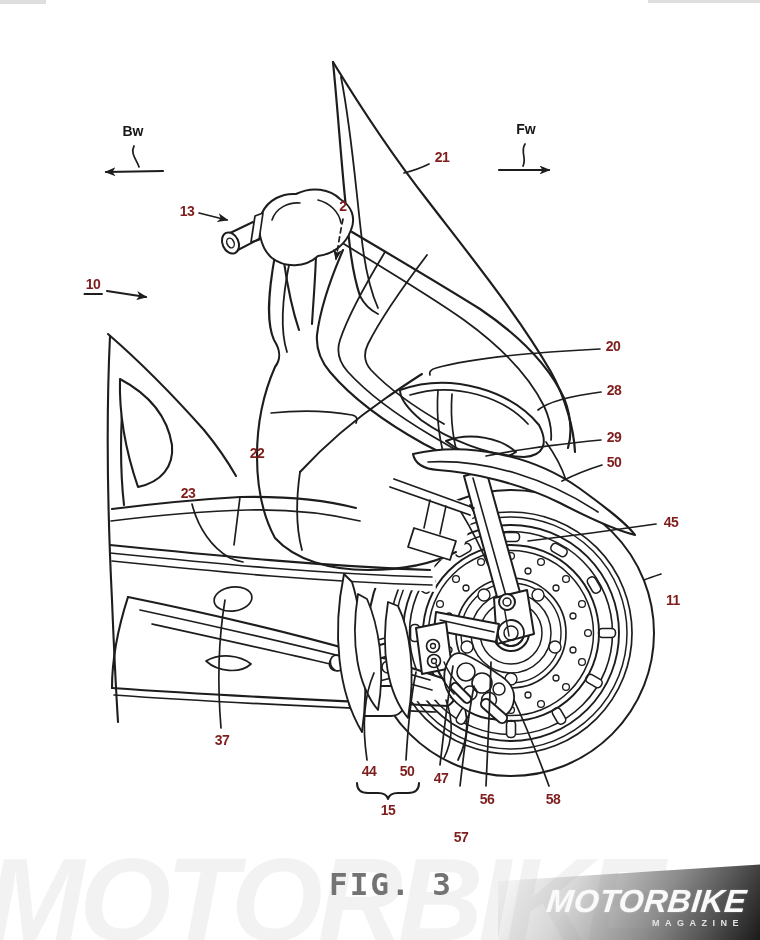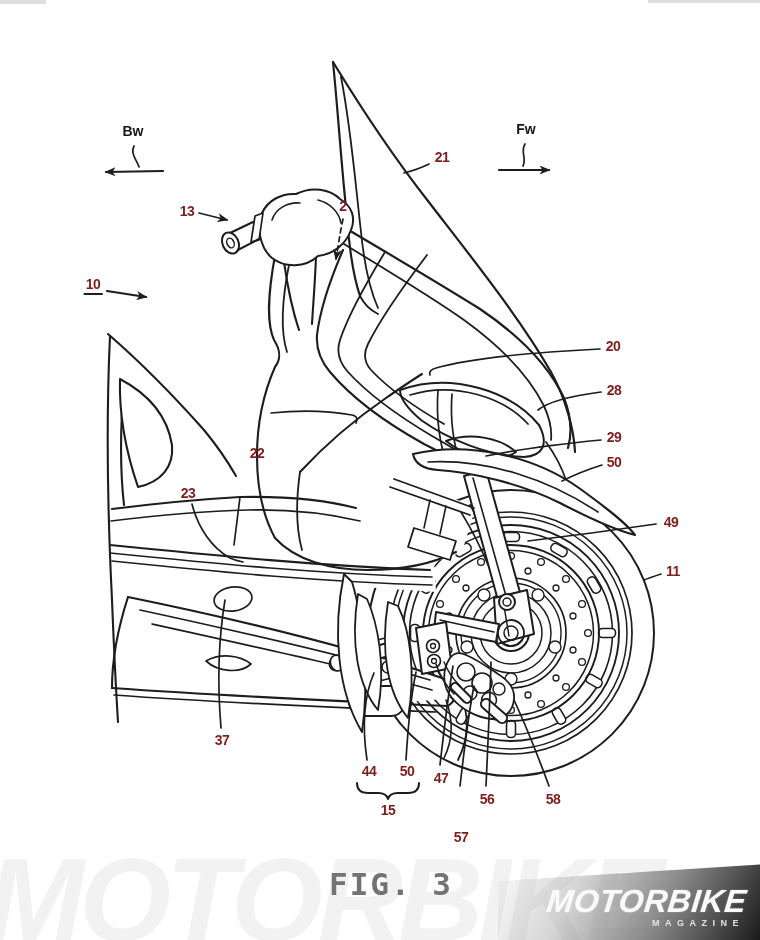--- a/index.html
+++ b/index.html
@@ -272,22 +272,22 @@
   <div class="dir" style="left:526px;top:129px;">Fw</div>
 
   <div class="ref underline" style="left:93px;top:286px;">10</div>
   <div class="ref" style="left:187px;top:211px;">13</div>
   <div class="ref" style="left:343px;top:206px;">2</div>
   <div class="ref" style="left:442px;top:157px;">21</div>
   <div class="ref" style="left:613px;top:346px;">20</div>
   <div class="ref" style="left:614px;top:390px;">28</div>
   <div class="ref" style="left:614px;top:437px;">29</div>
   <div class="ref" style="left:614px;top:462px;">50</div>
-  <div class="ref" style="left:671px;top:522px;">49</div>
-  <div class="ref" style="left:673px;top:571px;">11</div>
+  <div class="ref" style="left:671px;top:522px;">45</div>
+  <div class="ref" style="left:673px;top:600px;">11</div>
   <div class="ref" style="left:257px;top:405px;margin-top:48px;">22</div>
   <div class="ref" style="left:188px;top:493px;">23</div>
   <div class="ref" style="left:222px;top:740px;">37</div>
   <div class="ref" style="left:369px;top:771px;">44</div>
   <div class="ref" style="left:407px;top:771px;">50</div>
   <div class="ref" style="left:441px;top:778px;">47</div>
   <div class="ref" style="left:461px;top:799px;margin-top:38px;">57</div>
   <div class="ref" style="left:487px;top:799px;">56</div>
   <div class="ref" style="left:553px;top:799px;">58</div>
   <div class="ref" style="left:388px;top:810px;">15</div>

